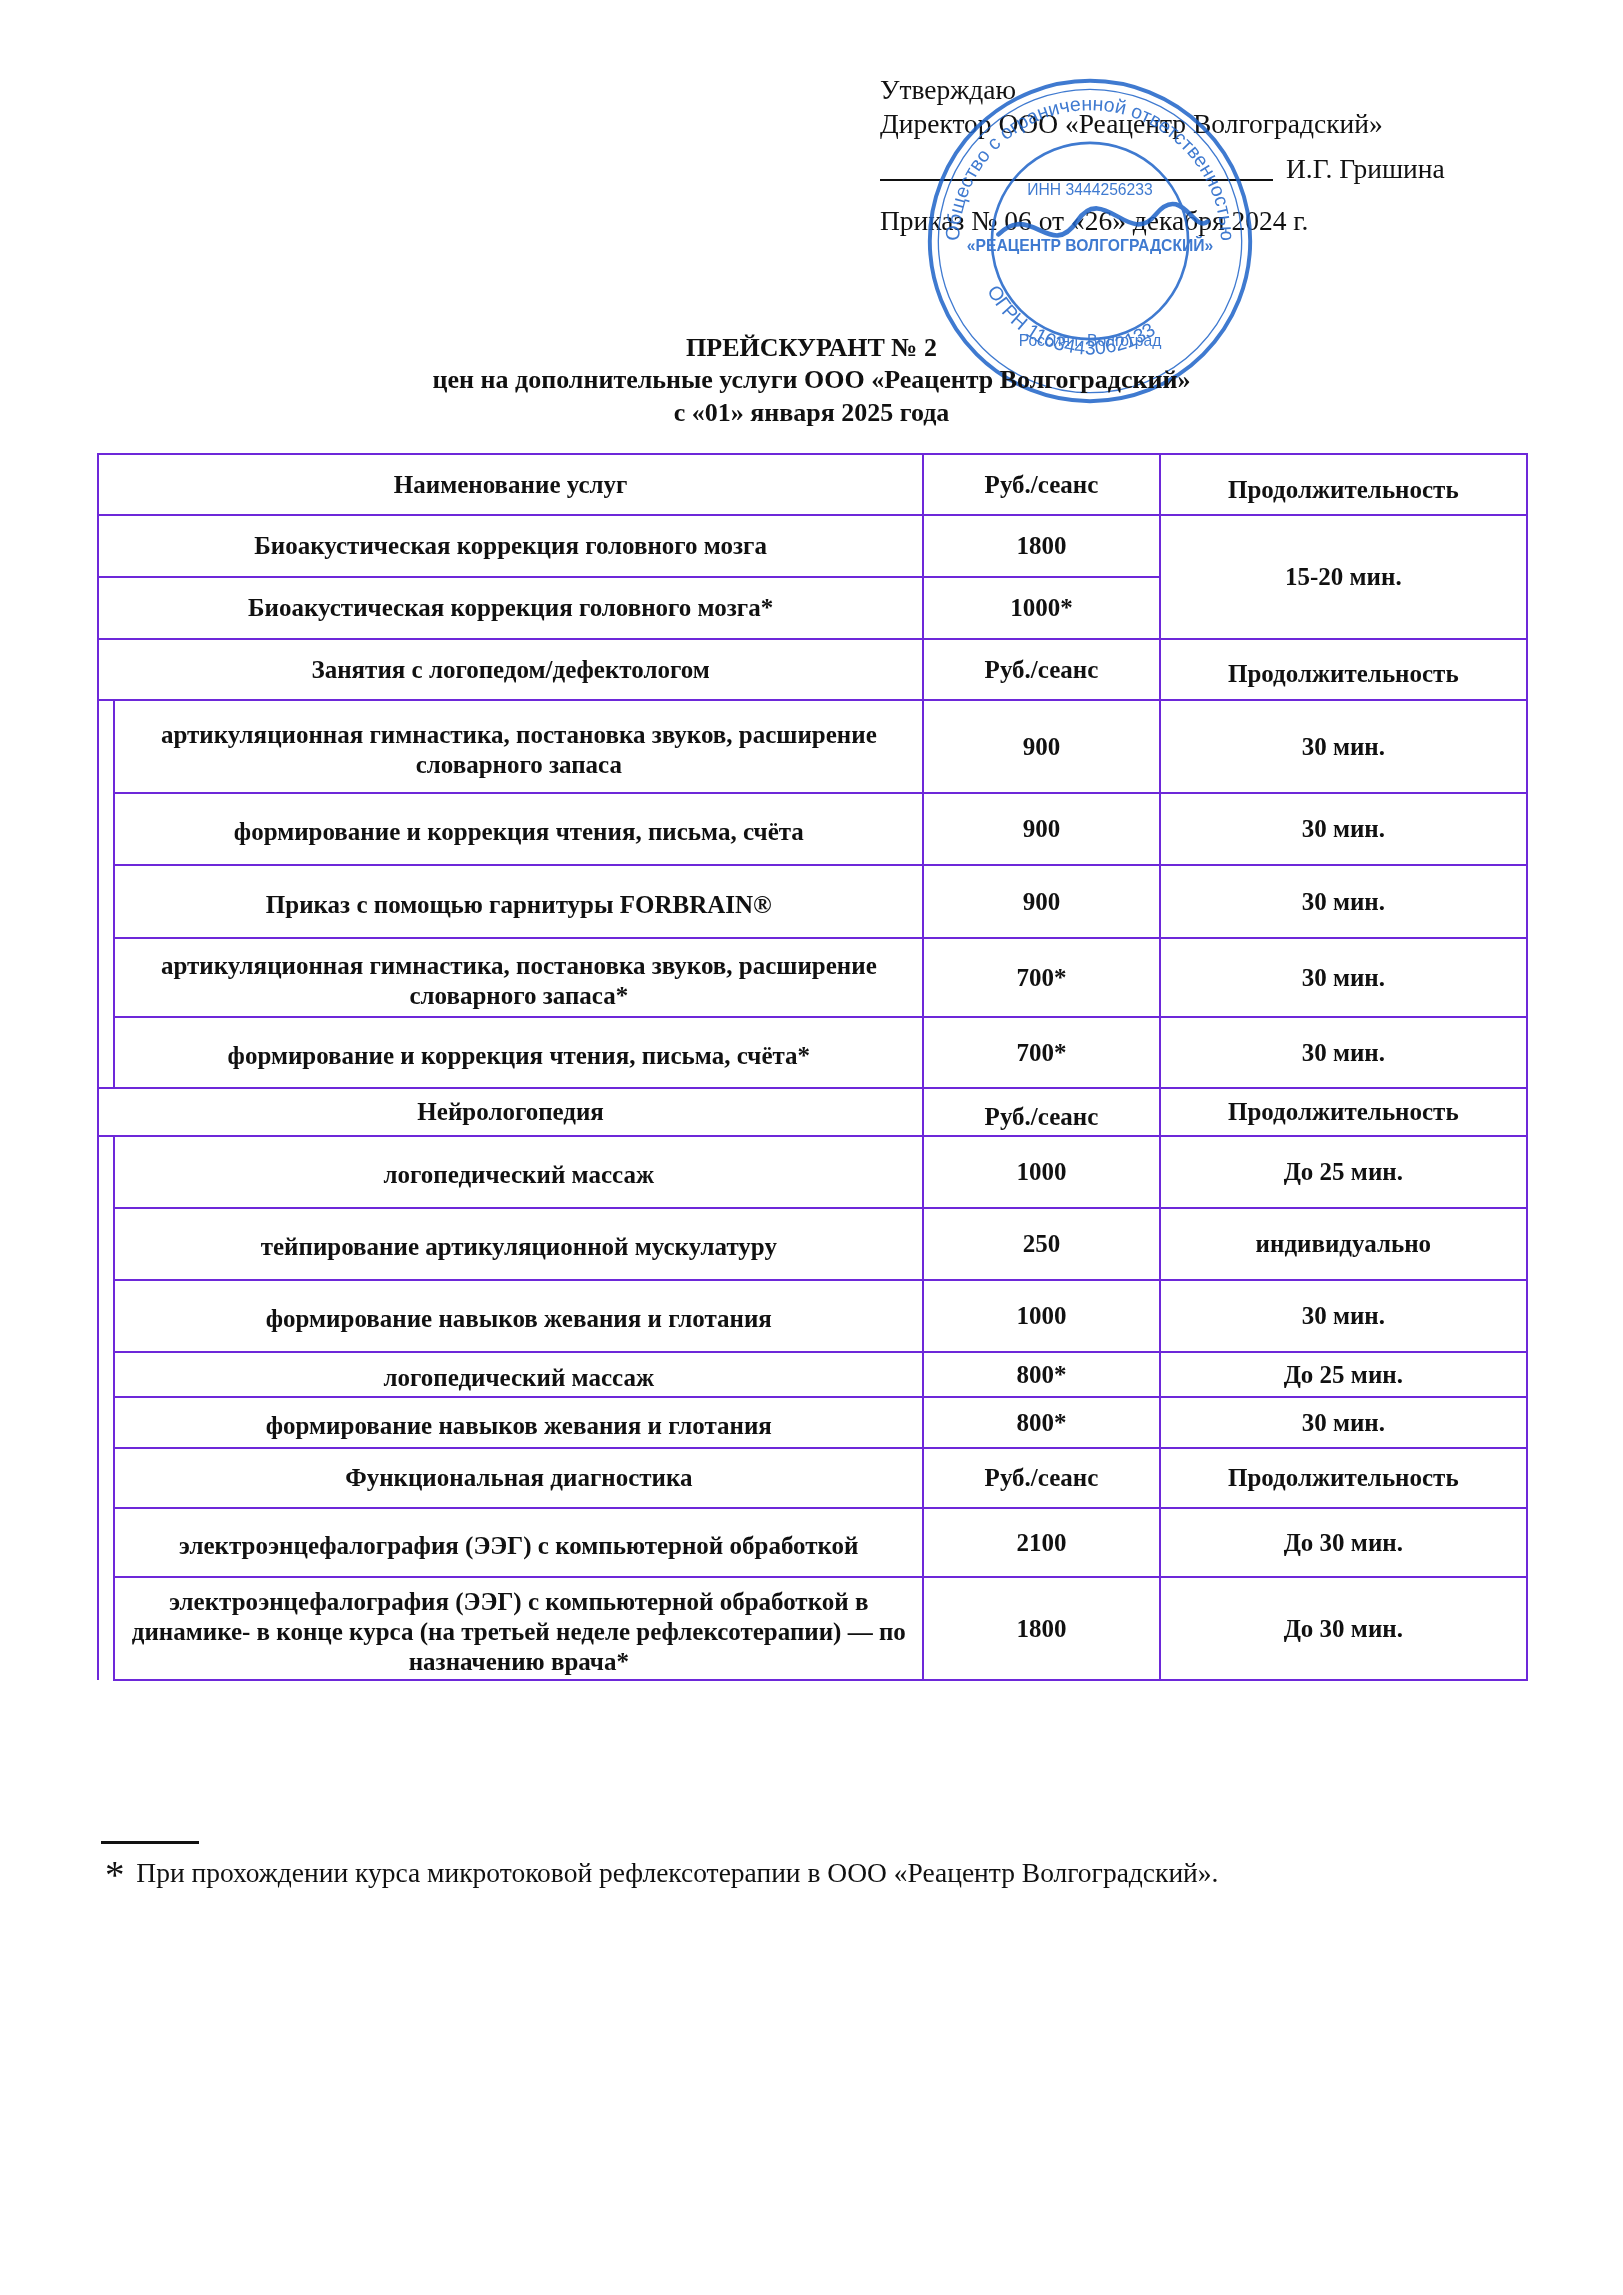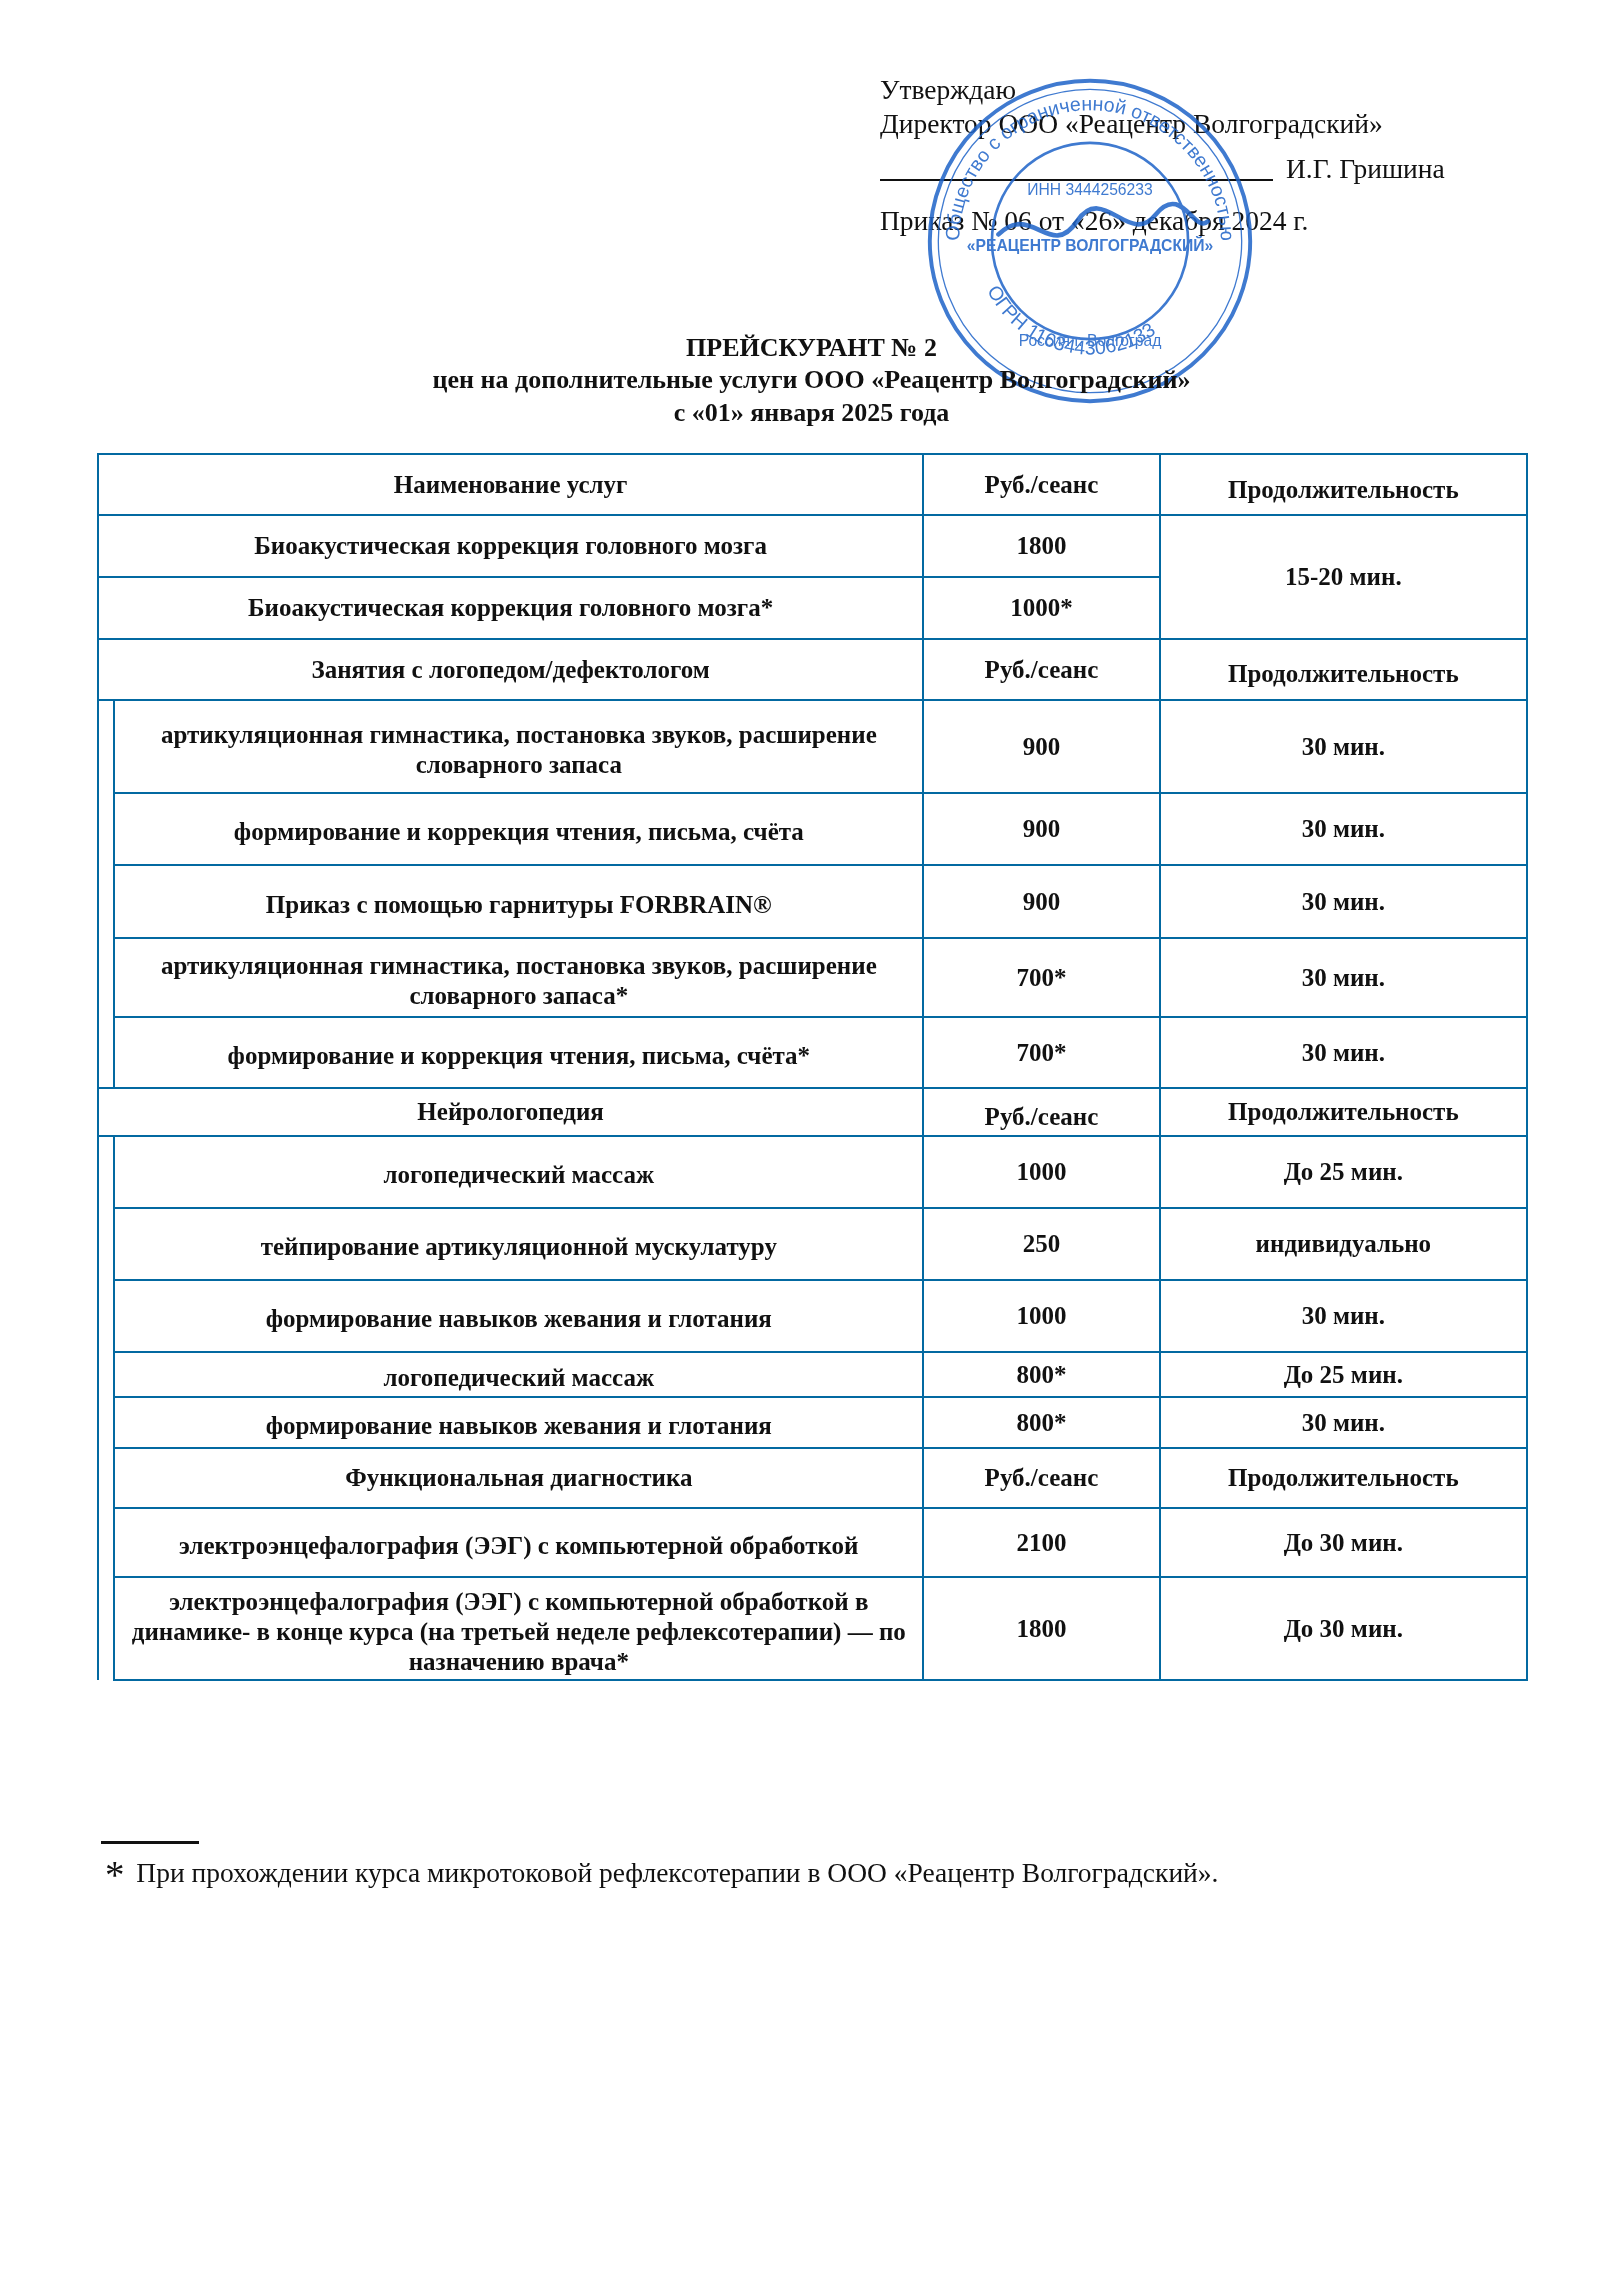--- a/index.html
+++ b/index.html
@@ -9,21 +9,21 @@
   .approve .r1 { padding-right:196px; }
   .approve .r2 { }
   .approve .r3 { margin-top:10.5px; position:relative; height:38px; }
   .approve .sigline { position:absolute; left:0; top:27.5px; width:393px; height:2px; background:#111; }
   .approve .signame { position:absolute; left:406px; top:0; }
   .approve .r4 { margin-top:14.4px; }
   .stamp { position:absolute; left:920px; top:71px; width:340px; height:340px; pointer-events:none; opacity:0.85; }
   .title { position:absolute; left:0; width:1623px; text-align:center; font-weight:bold; font-size:26px; line-height:33px; }
   .t1 { top:331px; } .t2 { top:363px; } .t3 { top:396px; }
   table.price { position:absolute; left:97px; top:453px; width:1431px; border-collapse:collapse; font-weight:bold; }
-  table.price td { border:2px solid #0369a1; padding:0 9.2px; font-size:25px; line-height:30px; vertical-align:middle; }
+  table.price td { border:2px solid #6d28d9; padding:0 9.2px; font-size:25px; line-height:30px; vertical-align:middle; }
   td.indent { width:14.4px; border-top:none !important; border-bottom:none !important; padding:0 !important; }
   td.name-wide { text-align:center; font-size:29px; }
   td.name { text-align:center; vertical-align:top; padding-top:6.5px !important; }
   td.price-c { width:216px; text-align:center; }
   td.dur { width:347px; text-align:center; }
   .sechead td { font-size:29px; }
   .foot-line { position:absolute; left:101px; top:1841px; width:98px; height:2.6px; background:#111; }
   .foot { position:absolute; left:105px; top:1852px; font-size:27.5px; }
   .foot .ast { font-size:39px; vertical-align:-6.5px; margin-right:11.8px; }
 </style>

